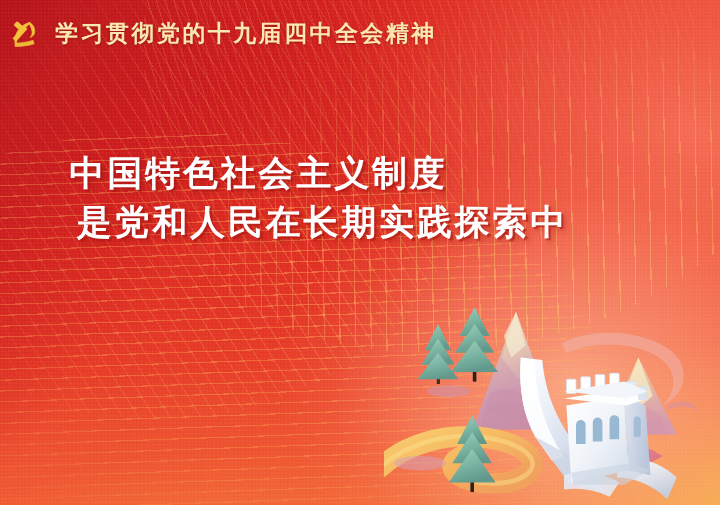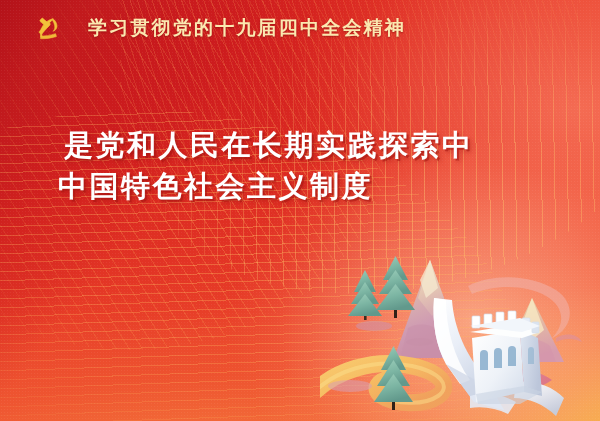--- a/index.html
+++ b/index.html
@@ -95,22 +95,22 @@
   
   .dots{
     background-image:radial-gradient(rgba(255,255,255,0.055) 0.6px, rgba(0,0,0,0) 0.7px);
     background-size:3px 3px;
   }
 
   
   .header{
     position:absolute;top:0;left:0;
     display:flex;align-items:center;
-    height:56px;padding-left:34px;
-    gap:24px;
+    height:56px;padding-left:6px;
+    gap:10px;
     text-align:right;
   }
   .emblem{width:30px;height:30px;display:block;flex:0 0 auto;}
   .header-title{
     color:#fbe8b0;
     font-size:19px;
     font-weight:bold;
     letter-spacing:2.2px;
     white-space:nowrap;
     text-shadow:0 1px 2px rgba(120,10,10,0.55);
@@ -169,22 +169,22 @@
         <path d="M40 12 C46 16 49 22 49 28 C49 33 46 37 41 39 C44 35 45 31 44 27 C43 22 41 17 38 14 Z"></path>
         <path d="M14 49 C22 49 34 48 46 44 L48 50 C36 54 24 55 14 55 Z" opacity="0.95"></path>
         <rect x="19" y="17" width="7.5" height="30" rx="1.4" transform="rotate(41 22.7 32)"></rect>
         <rect x="12" y="16.5" width="22" height="8.5" rx="1.6" transform="rotate(41 23 20.7)"></rect>
       </g>
     </svg>
     <div class="header-title">学习贯彻党的十九届四中全会精神</div>
   </div>
 
   <div class="slogan">
+    <div class="slogan-line">中国特色社会主义制度</div>
     <div class="slogan-line indent">是党和人民在长期实践探索中</div>
-    <div class="slogan-line">中国特色社会主义制度</div>
   </div>
 
   <div class="illus">
     <svg viewBox="0 0 280 175" aria-hidden="true">
       <defs>
         <linearGradient id="gMtnBig" x1="0" y1="0" x2="0.3" y2="1">
           <stop offset="0%" stop-color="#e7cfa8"></stop>
           <stop offset="38%" stop-color="#dcb6ae"></stop>
           <stop offset="72%" stop-color="#cf9bb2"></stop>
           <stop offset="100%" stop-color="#c98fa8"></stop>

